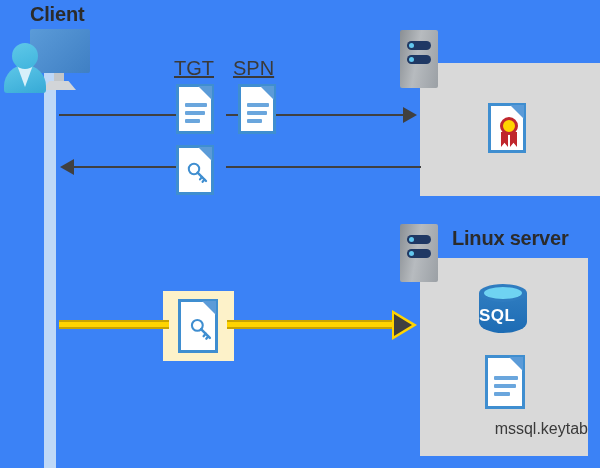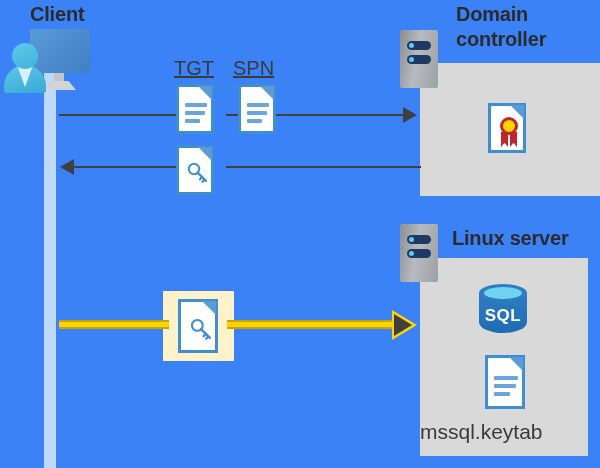--- a/index.html
+++ b/index.html
@@ -185,22 +185,22 @@
   
   #doc-tgt { left: 176px; top: 84px; width: 38px; height: 50px; }
   #doc-spn { left: 238px; top: 84px; width: 38px; height: 50px; }
   #label-tgt { left: 174px; top: 56px; }
   #label-spn { left: 233px; top: 56px; text-align: center; }
 
   
   #doc-keytab { left: 485px; top: 355px; width: 40px; height: 54px; }
   #keytab-label {
     left: 420px; top: 420px; width: 168px;
-    text-align: left;
-    font-size: 21px; color: #3a3a3a;
+    text-align: right;
+    font-size: 16px; color: #3a3a3a;
   }
 
   
   #doc-key1 { left: 176px; top: 145px; width: 38px; height: 50px; }
   #doc-key2 { left: 178px; top: 299px; width: 40px; height: 54px; }
 
   .keyglyph {
     position: absolute;
     left: 7px; top: 13px; width: 24px; height: 24px;
   }
@@ -239,21 +239,20 @@
   }
   .db-top-inner {
     position: absolute;
     left: 5px; top: 3px; width: 38px; height: 12px;
     border-radius: 50%;
     background: #6fd3f2;
   }
   .db-text {
     position: absolute;
     left: 0; top: 22px; width: 48px;
-    text-align: center;
     color: #ffffff;
     font-size: 17px;
     font-weight: bold;
     letter-spacing: 0.5px;
   }
 </style>
 </head>
 <body>
 
 <div id="canvas">
@@ -264,21 +263,20 @@
 
   <div class="abs" id="client-icon">
     <div class="abs monitor-screen"></div>
     <div class="abs monitor-neck"></div>
     <div class="abs monitor-base"></div>
     <div class="abs person-body"></div>
     <div class="abs person-collar"></div>
     <div class="abs person-head"></div>
   </div>
 
-  <div class="abs title" id="dc-title">Domain controller</div>
 
   <div class="abs panel" id="dc-panel"></div>
 
   <div class="abs rack" id="dc-rack">
     <div class="pill" style="top:11px;">
       <div class="dot"></div>
     </div>
     <div class="pill" style="top:25px;">
       <div class="dot"></div>
     </div>

